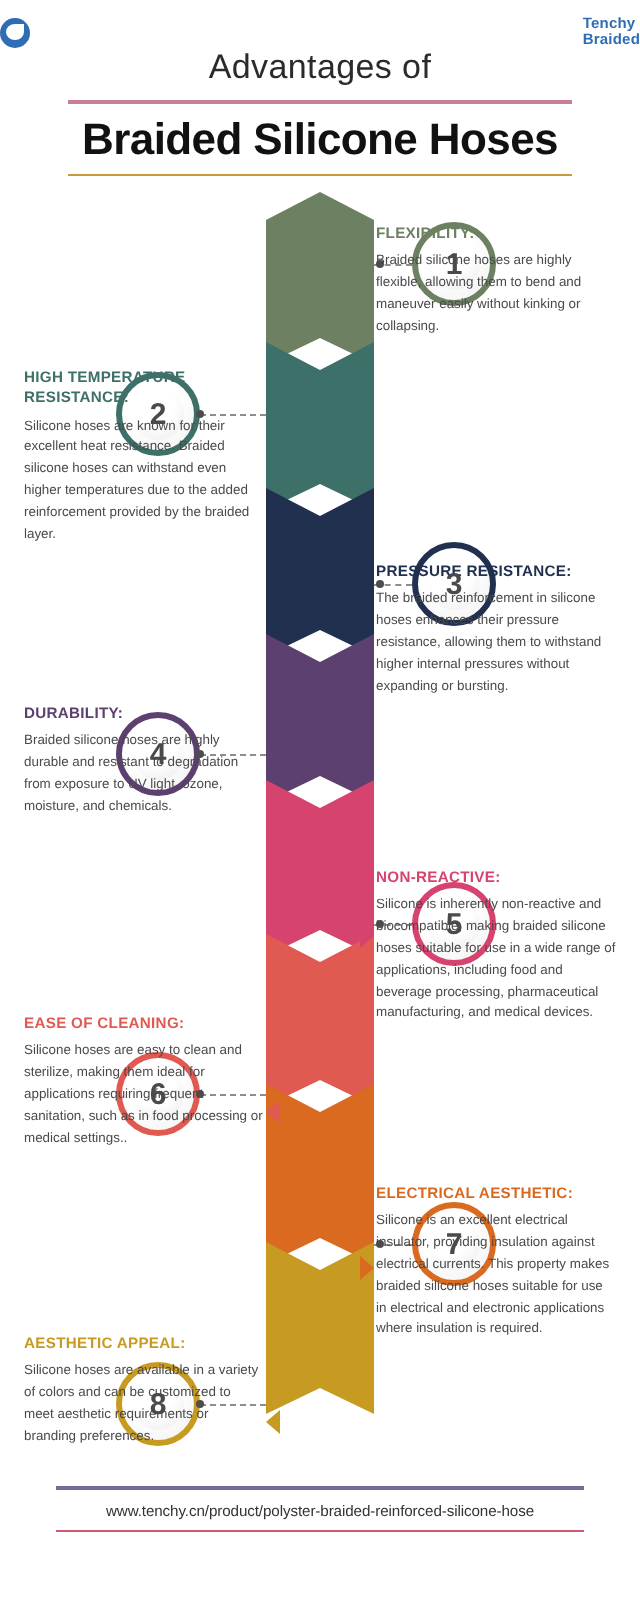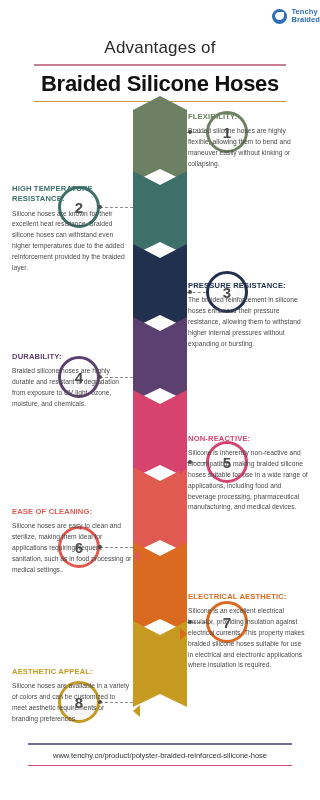--- a/index.html
+++ b/index.html
@@ -7,41 +7,41 @@
   body {
     background:#ffffff;
     font-family:"Liberation Sans", sans-serif;
     color:#3a3a3a;
     position:relative;
     overflow:hidden;
   }
 
   
   .logo-row{
-    display:flex; align-items:center; justify-content:flex-end;
+    display:flex; align-items:center; justify-content:space-between;
     gap:4px; padding-top:8px; height:24px;
   }
   .logo-mark{
     width:15px;height:15px;border-radius:50%;
     background:#2f6db5; position:relative; flex:none;
   }
   .logo-mark::after{
     content:""; position:absolute; left:3px; top:3.5px;
     width:9px;height:8px;border-radius:50% 0 50% 50%;
     background:#ffffff;
   }
   .logo-text{ line-height:1.02; }
   .logo-text span{
     display:block; font-size:7.5px; font-weight:bold;
     color:#2f6db5; letter-spacing:.1px;
   }
 
   .title-small{
     text-align:center; font-size:17px; color:#2b2b2b;
-    margin-top:14px; letter-spacing:.2px;
+    margin-top:0; letter-spacing:.2px;
   }
   .rule{ height:1.5px; margin:6px 34px 0 34px; }
   .rule.pink{ background:#c97f93; }
   .rule.gold{ background:#c99a3f; margin-top:0; }
   .title-big{
     text-align:center; font-size:22px; font-weight:bold;
     color:#111111; letter-spacing:-.3px; padding:5px 0 4px;
   }
 
   

